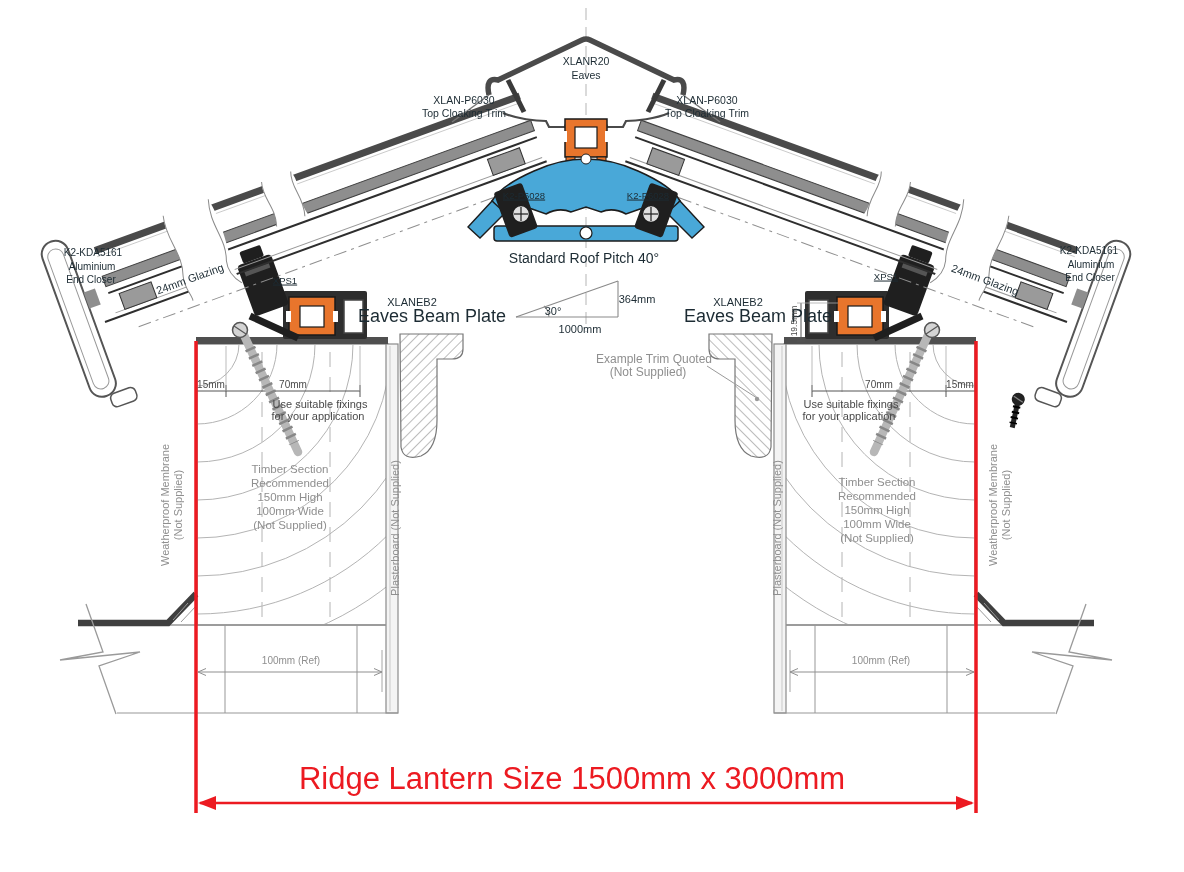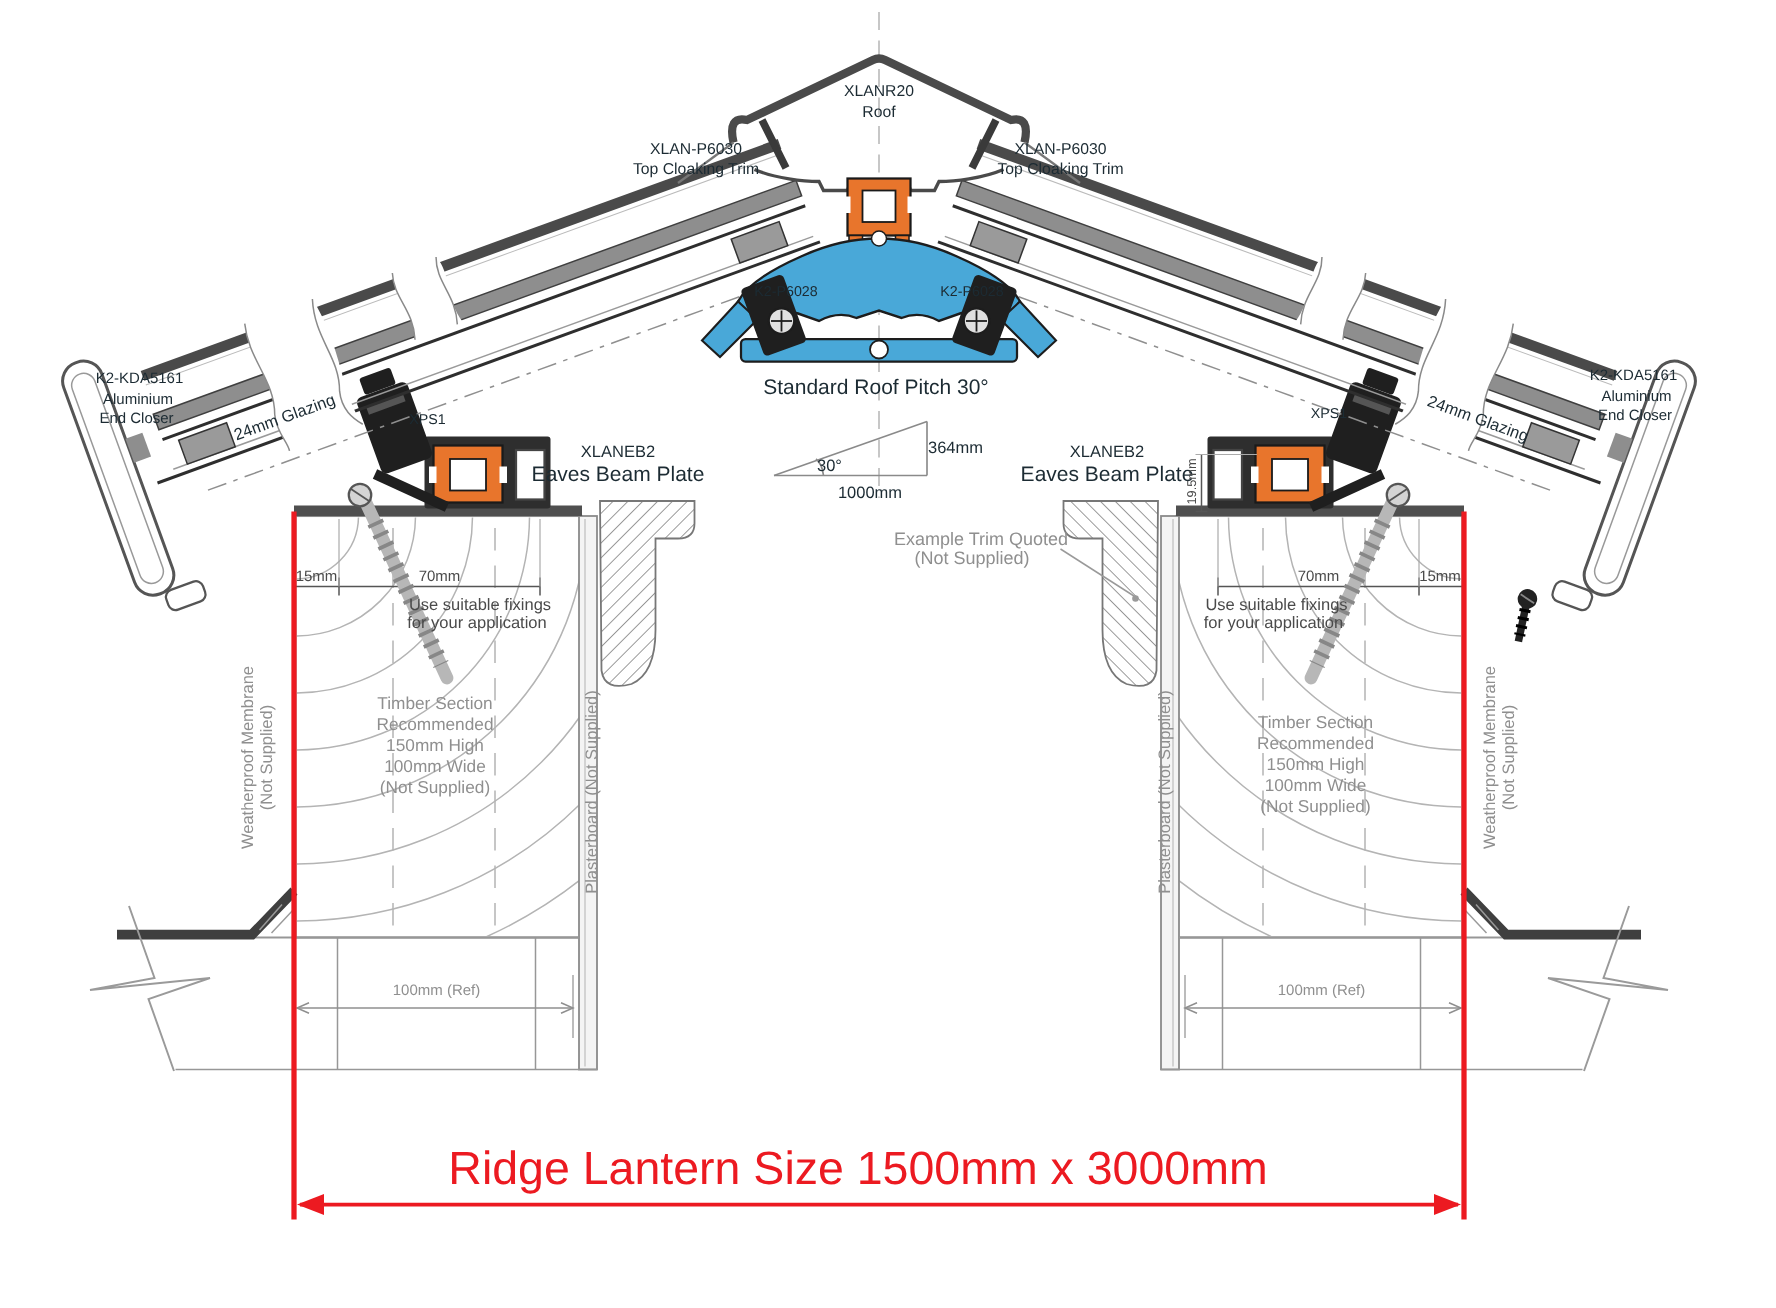--- a/index.html
+++ b/index.html
@@ -5,27 +5,27 @@
   html,body{margin:0;padding:0;background:#fff;}
   #stage{position:relative;width:1184px;height:872px;background:#fff;overflow:hidden;
          font-family:"Liberation Sans",sans-serif;}
   #draw{position:absolute;left:0;top:0;}
   .lbl{position:absolute;white-space:nowrap;color:#1c2b33;text-align:center;
        transform:translate(-50%,-50%);line-height:1.15;}
   .g{color:#8f8f8f;}
   .dg{color:#4a4a4a;}
   .t85{font-size:8.5px;}
   .t9{font-size:11px;}
-  .t95{font-size:9.5px;}
+  .t95{font-size:9.5px;text-decoration:underline;}
   .t10{font-size:10px;}
   .t105{font-size:10.5px;}
   .t11{font-size:11px;}
   .t115{font-size:11.5px;}
   .t12{font-size:12px;}
-  .t13{font-size:14px;}
+  .t13{font-size:18px;margin-left:20px;}
   .t14{font-size:14px;}
   .t15{font-size:11px;}
   .r90{transform:translate(-50%,-50%) rotate(-90deg);}
   .rm20{transform:translate(-50%,-50%) rotate(-20deg);}
   .rp20{transform:translate(-50%,-50%) rotate(20deg);}
   .quote{font-size:31px;color:#ec1a21;letter-spacing:0;}
 </style>
 </head>
 <body>
 
@@ -228,31 +228,31 @@
   <g>
     <line x1="196" y1="341" x2="196" y2="813" stroke="#ec1a21" stroke-width="3.5"></line>
     <line x1="976" y1="341" x2="976" y2="813" stroke="#ec1a21" stroke-width="3.5"></line>
     <line x1="200" y1="803" x2="972" y2="803" stroke="#ec1a21" stroke-width="2.5"></line>
     <path d="M198,803 L216,796 L216,810 Z" fill="#ec1a21"></path>
     <path d="M974,803 L956,796 L956,810 Z" fill="#ec1a21"></path>
   </g>
 </svg>
 
 <div class="lbl t105" style="left:586px;top:61px">XLANR20</div>
-<div class="lbl t105" style="left:586px;top:75px">Roof</div>
+<div class="lbl t105" style="left:586px;top:75px">Eaves</div>
 
 <div class="lbl t105" style="left:464px;top:100px">XLAN-P6030</div>
 <div class="lbl t105" style="left:464px;top:113px">Top Cloaking Trim</div>
 <div class="lbl t105" style="left:707px;top:100px">XLAN-P6030</div>
 <div class="lbl t105" style="left:707px;top:113px">Top Cloaking Trim</div>
 
 <div class="lbl t95" style="left:524px;top:196px">K2-P6028</div>
 <div class="lbl t95" style="left:648px;top:196px">K2-P6028</div>
 
-<div class="lbl t14" style="left:584px;top:258px">Standard Roof Pitch 30°</div>
+<div class="lbl t14" style="left:584px;top:258px">Standard Roof Pitch 40°</div>
 <div class="lbl t9" style="left:553px;top:311px">30°</div>
 <div class="lbl t9" style="left:580px;top:329px">1000mm</div>
 <div class="lbl t9" style="left:637px;top:299px">364mm</div>
 
 <div class="lbl t10" style="left:93px;top:253px">K2-KDA5161</div>
 <div class="lbl t10" style="left:92px;top:267px">Aluminium</div>
 <div class="lbl t10" style="left:91px;top:280px">End Closer</div>
 <div class="lbl t10" style="left:1089px;top:251px">K2-KDA5161</div>
 <div class="lbl t10" style="left:1091px;top:265px">Aluminium</div>
 <div class="lbl t10" style="left:1090px;top:278px">End Closer</div>

